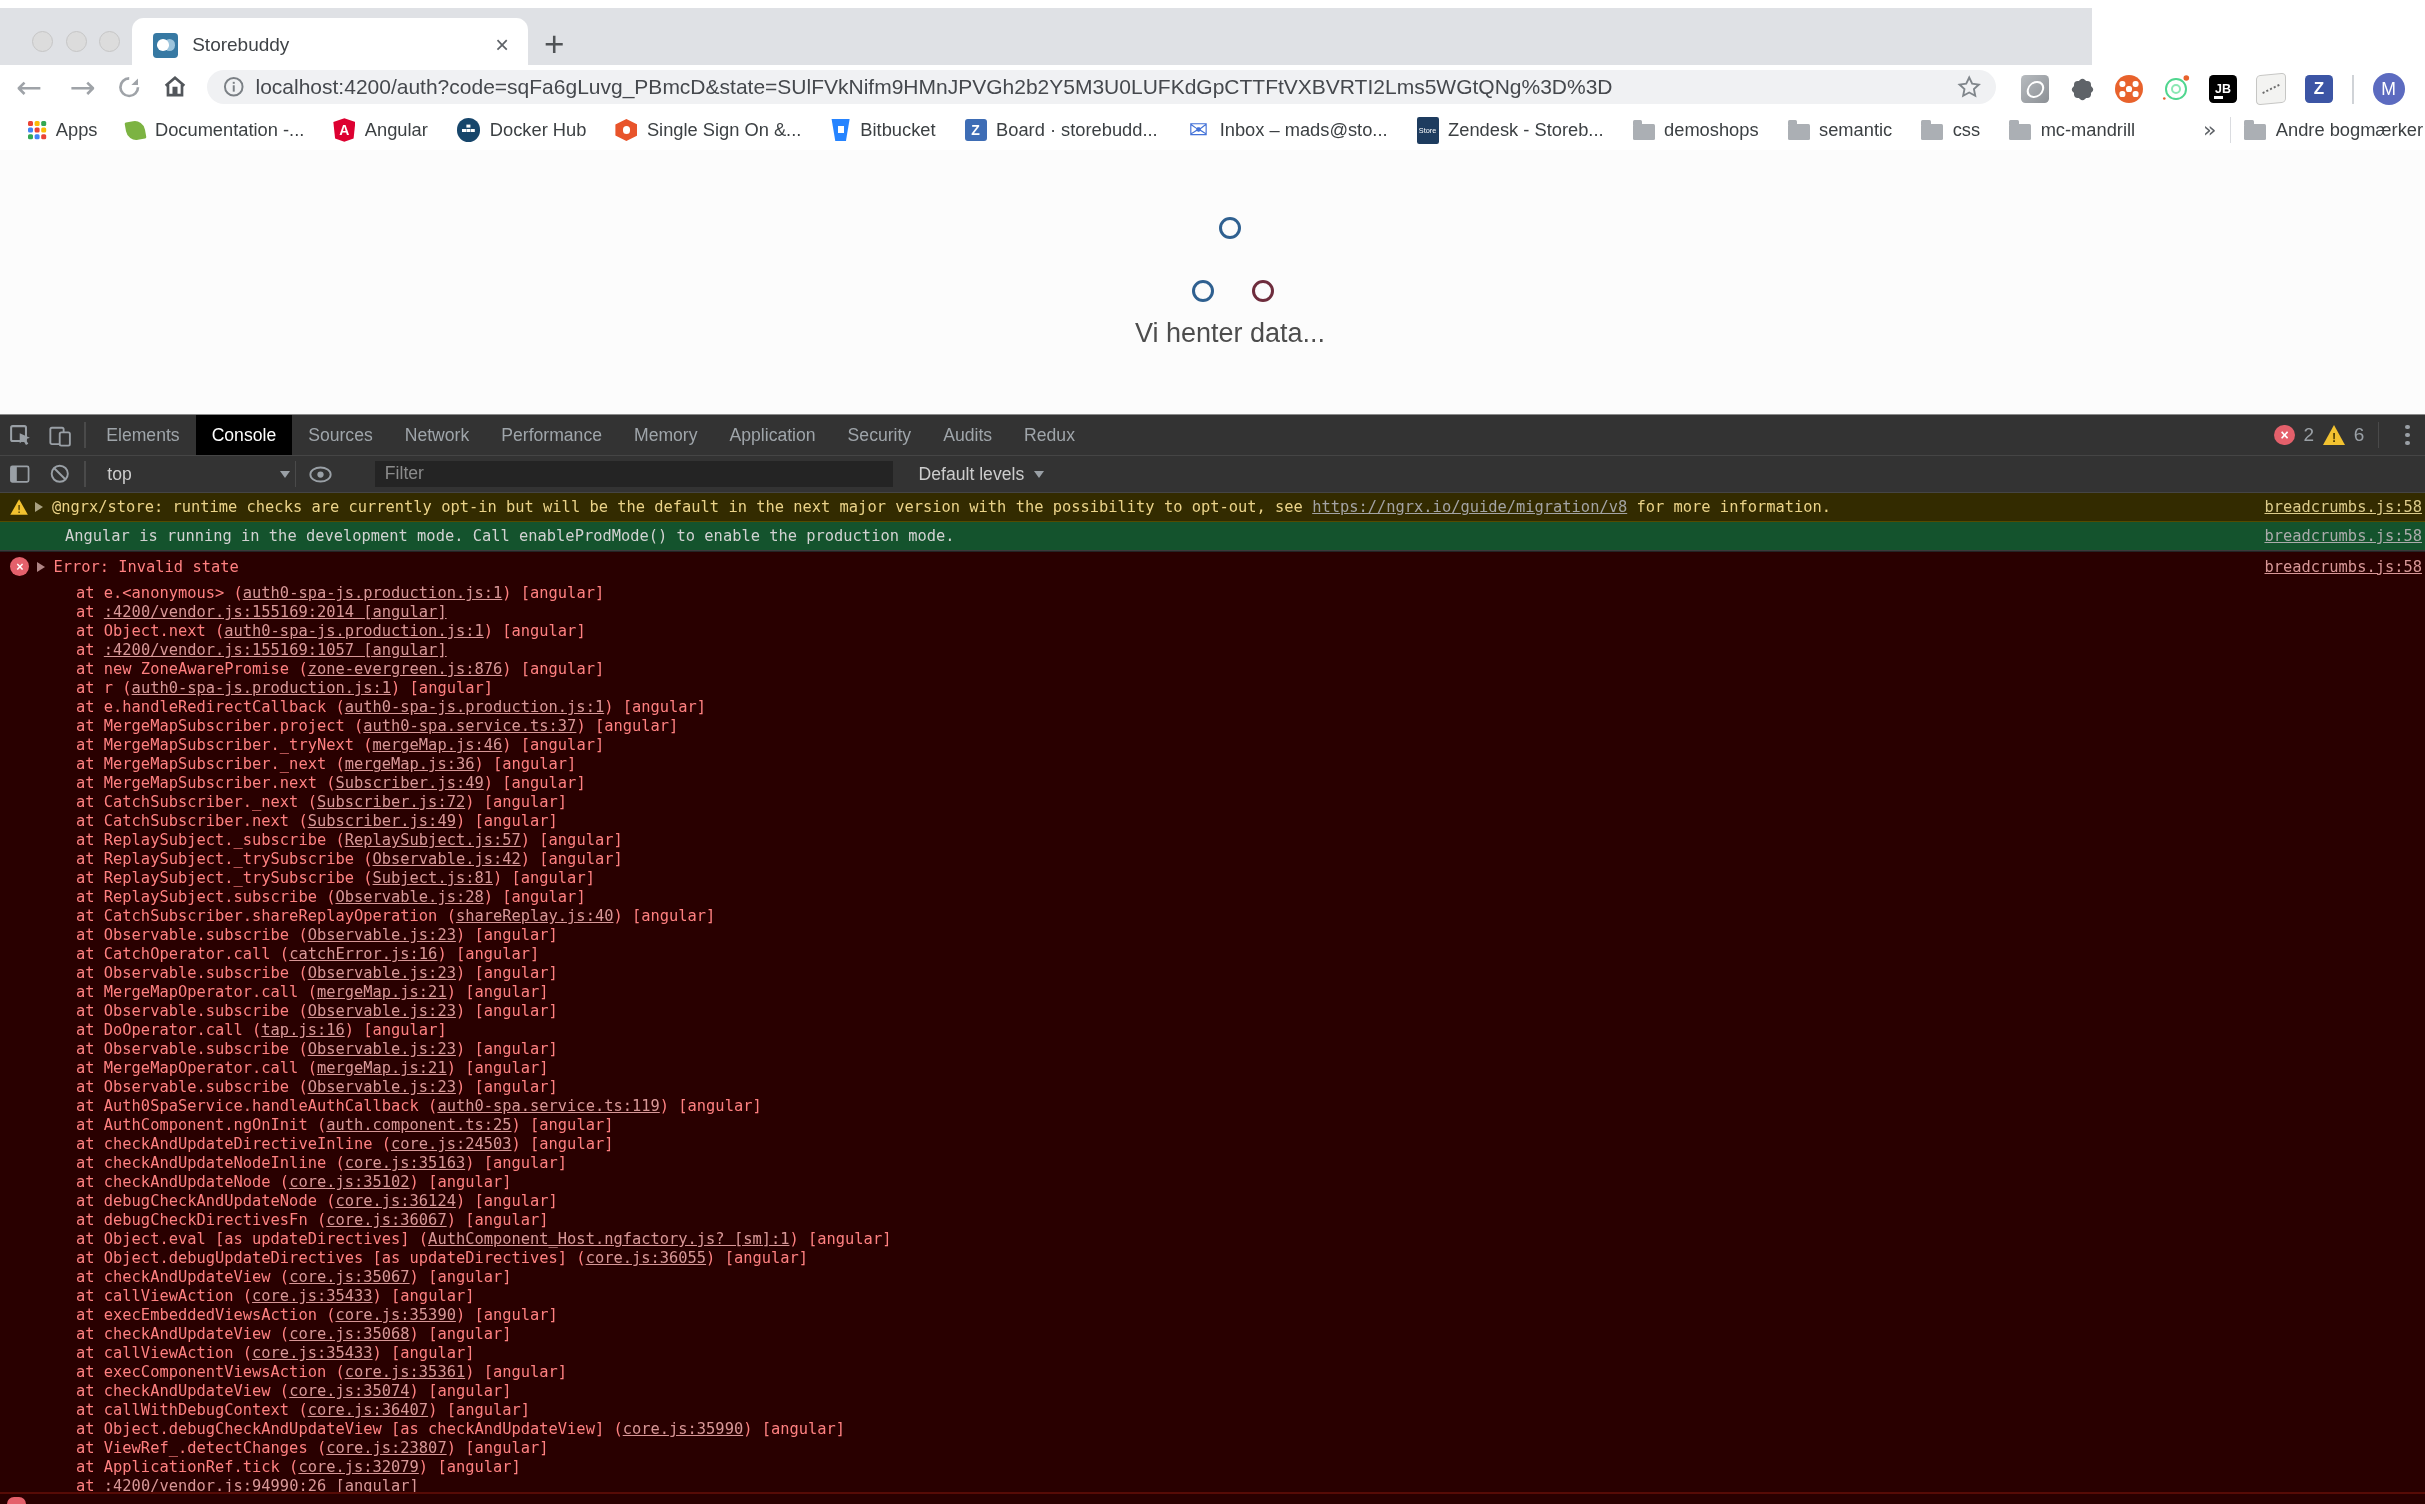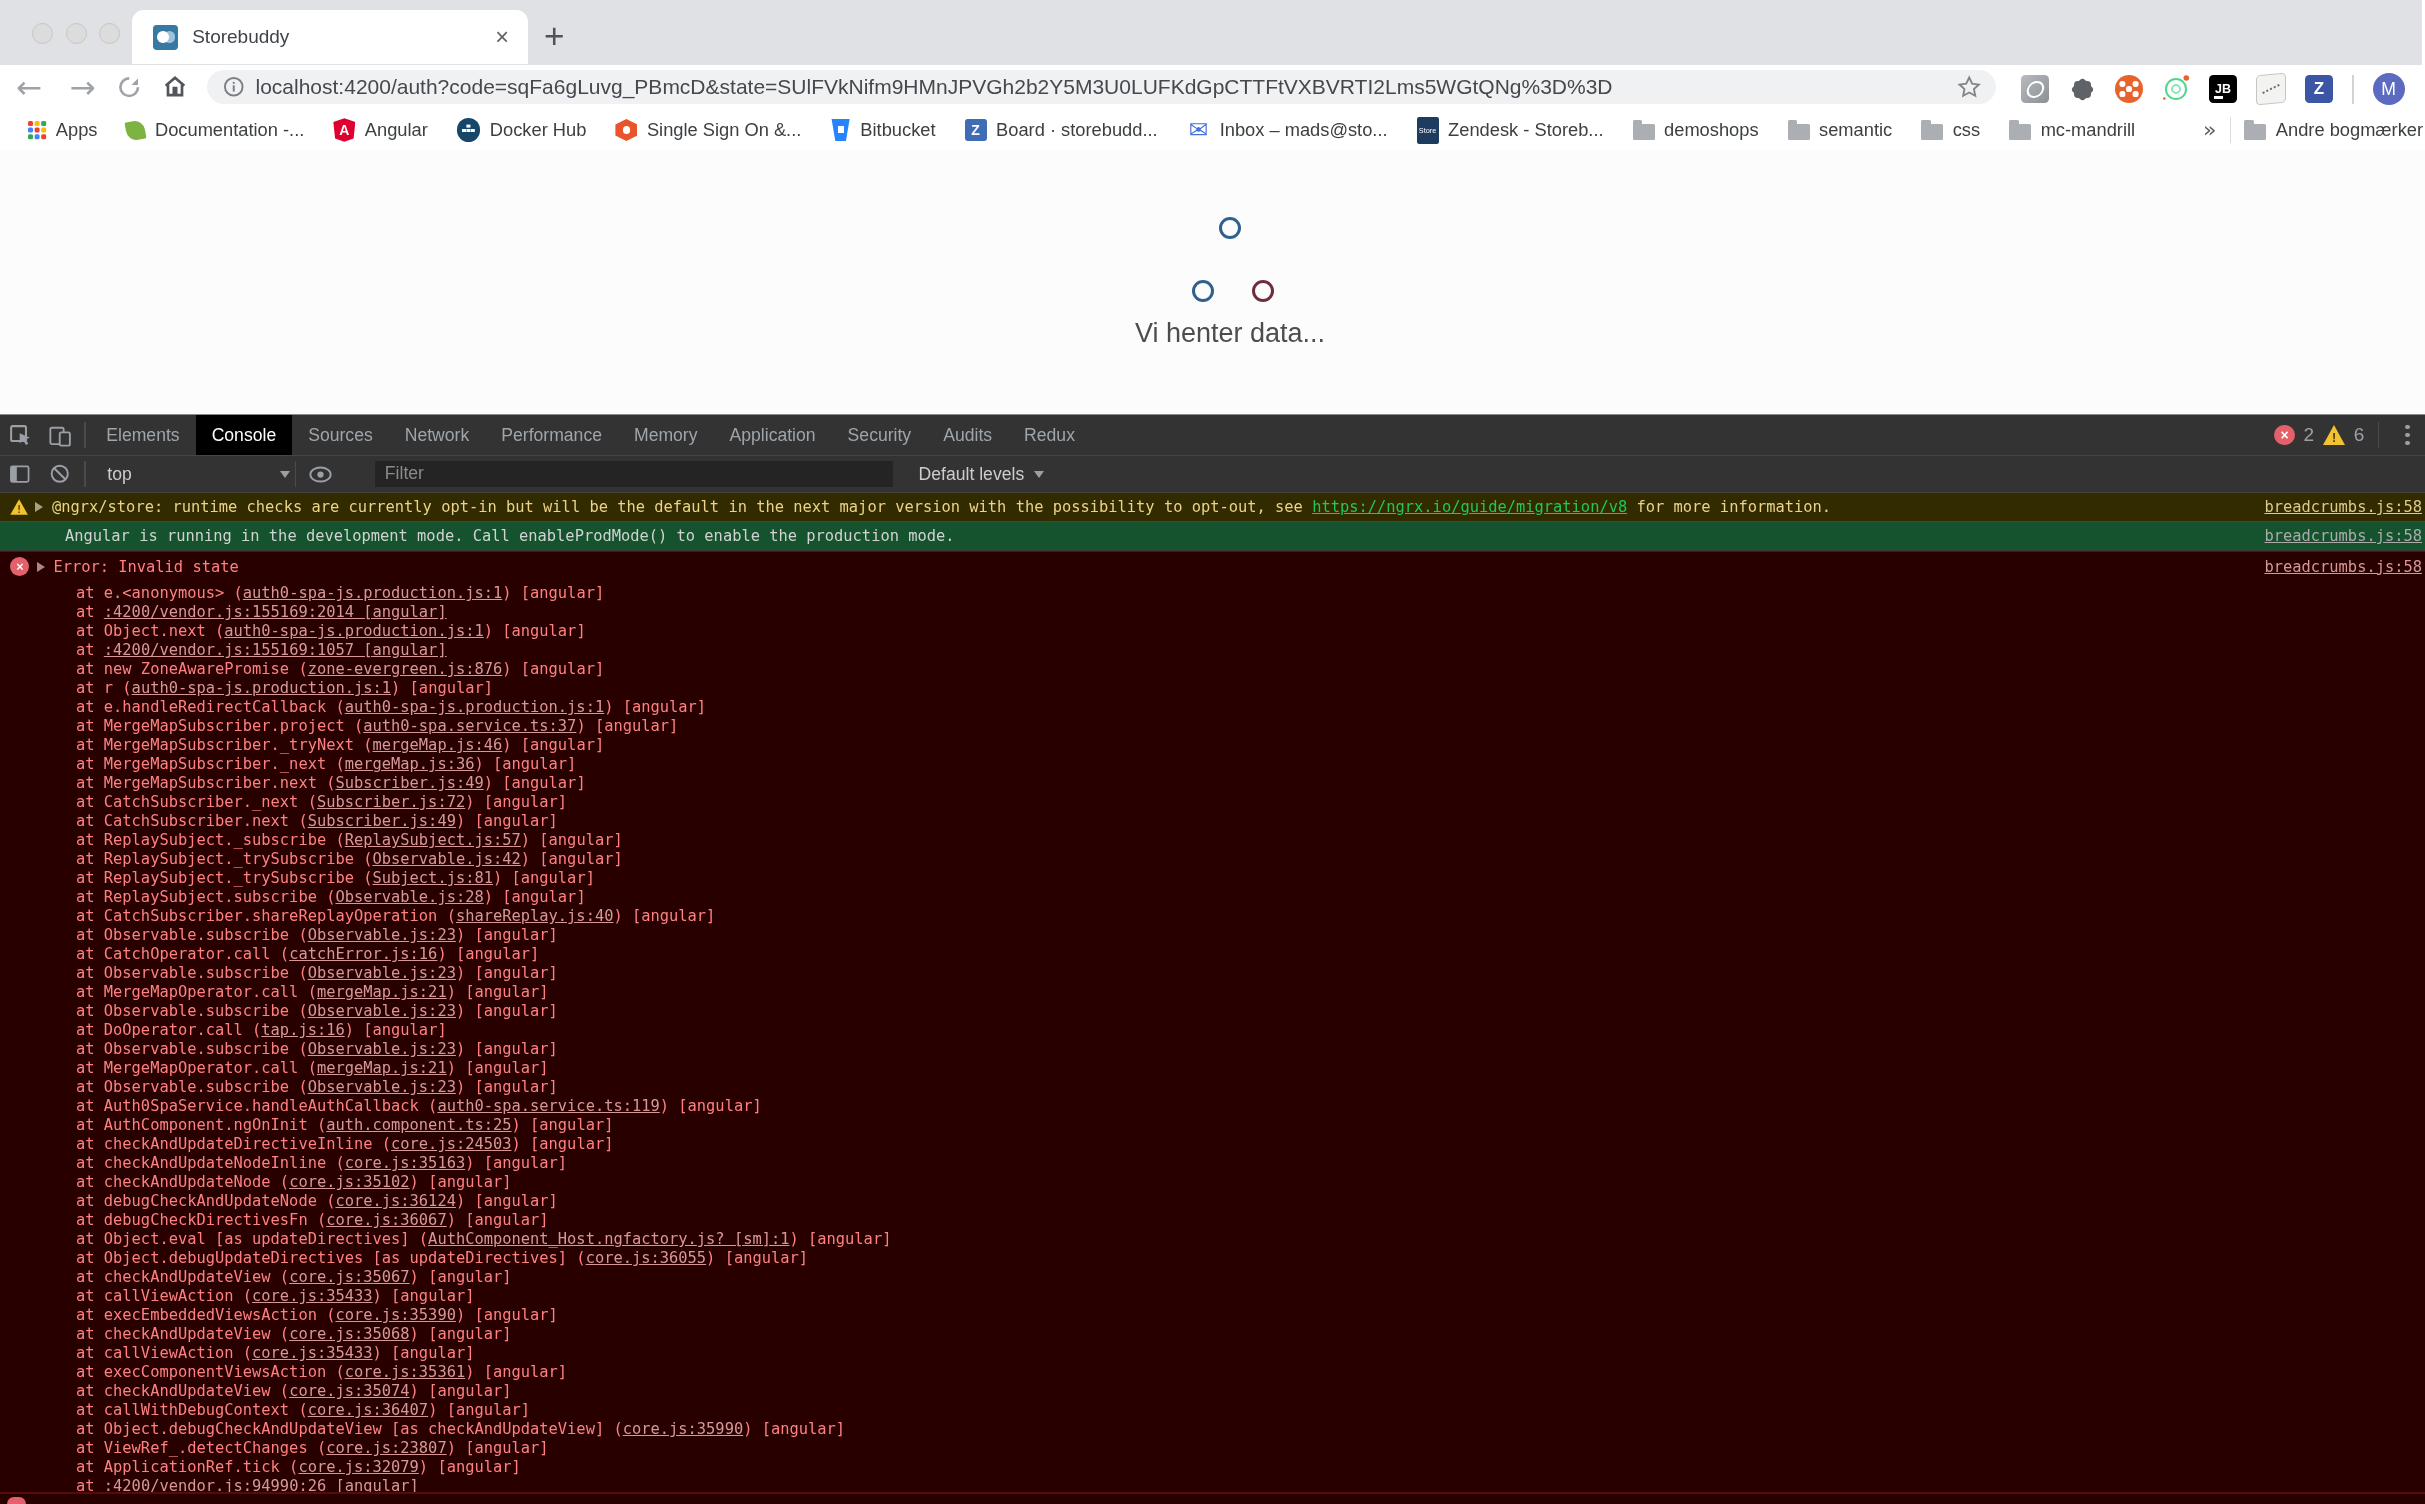--- a/index.html
+++ b/index.html
@@ -1,20 +1,20 @@
 <!DOCTYPE html>
 <html style="font-size:11.7px"><head>
 <meta charset="utf-8">
 <style>
   html,body{margin:0;padding:0}
   body{width:2426px;height:1505px;overflow:hidden;position:relative;background:#fff;
        font-family:"Liberation Sans",sans-serif;-webkit-font-smoothing:antialiased}
 
   
-  .titlebar{position:absolute;left:0;top:0;width:2422px;height:65px;background:#DFE1E5}
+  .titlebar{position:absolute;left:0;top:8px;width:2092px;height:65px;background:#DFE1E5}
   .traffic{position:absolute;left:32px;top:23px;display:flex;gap:12.5px}
   .traffic span{width:19px;height:19px;border-radius:50%;background:#DCDCDC;border:0.7px solid #C6C6C6}
   .tab{position:absolute;left:132px;top:10.3px;width:396px;height:54px;background:#fff;
        border-radius:11.7px 11.7px 0 0;display:flex;align-items:center}
   .tab-favicon{width:25px;height:25px;margin-left:20.5px;background:#3779A3;border-radius:3.7px;position:relative;flex:none}
   .tab-favicon::before{content:"";position:absolute;left:4.4px;top:6.6px;width:11.7px;height:11.7px;border-radius:50%;background:#FFFFFF;z-index:2}
   .tab-favicon::after{content:"";position:absolute;left:11px;top:6.6px;width:11.7px;height:11.7px;border-radius:50%;background:#9DC4DC}
   .tab-title{margin-left:14.7px;font-size:19px;color:#3F4347;flex:1}
   .tab-close{margin-right:19px;font-size:23.5px;color:#5F6368;line-height:1}
   .newtab{position:absolute;left:544px;top:16px;font-size:35px;font-weight:300;color:#505356}
@@ -121,21 +121,21 @@
   .levels{margin-left:26px;display:flex;align-items:center}
 
   
   .console{position:absolute;left:0;top:78px;right:0;bottom:0;
      font-family:"DejaVu Sans Mono","Liberation Mono",monospace;font-size:15.4px}
   .crow{position:relative;display:flex;align-items:center;height:29px;box-sizing:border-box}
   .crow-warn{background:#332B00;border-bottom:0.7px solid #554A00;color:#EBD388}
   .crow-info{background:#14532d;border-bottom:0.7px solid #3A3A3A;color:#D2D2D2;padding-left:65px}
   .crow-text{white-space:nowrap;overflow:hidden}
   .console-link{text-decoration:underline;cursor:pointer}
-  .link-yellow{color:#22c55e}
+  .link-yellow{color:#a3a3a3}
   .src-link{position:absolute;right:4px;text-decoration:underline;cursor:pointer}
   .src-warn{color:#DCCB8A}.src-info{color:#ABABAB}.src-err{color:#D89797}
   .msg-icon{flex:none;margin:0 7.3px 0 10.3px}
   .tri-sm{width:17.6px;height:15.4px;background:#F2C230;clip-path:polygon(50% 0,100% 100%,0 100%);
      display:flex;align-items:flex-end;justify-content:center;color:#4d3c00;font-size:10.3px;font-weight:bold}
   .errdot{width:19px;height:19px;border-radius:50%;background:#E4606B;color:#fff;font-size:12.5px;font-weight:bold;
      display:flex;align-items:center;justify-content:center;font-family:"Liberation Sans",sans-serif}
   .caret-right{width:0;height:0;border-top:5.9px solid transparent;border-bottom:5.9px solid transparent;
      border-left:8px solid #A9A181;flex:none;margin-right:8.8px}
   .caret-err{border-left-color:#B08585}

